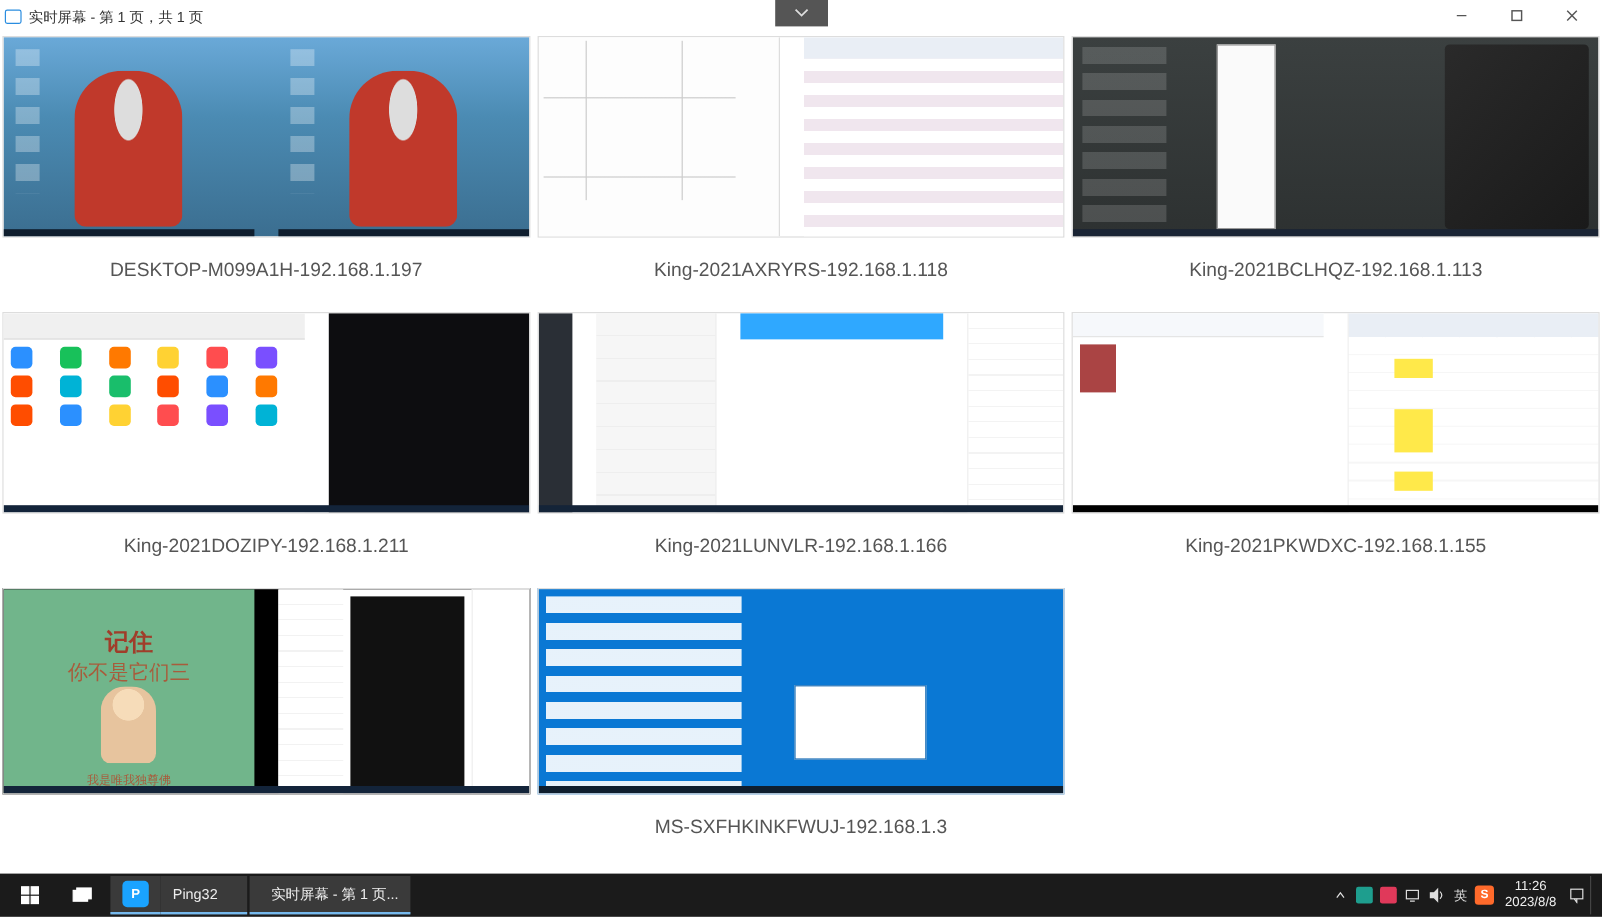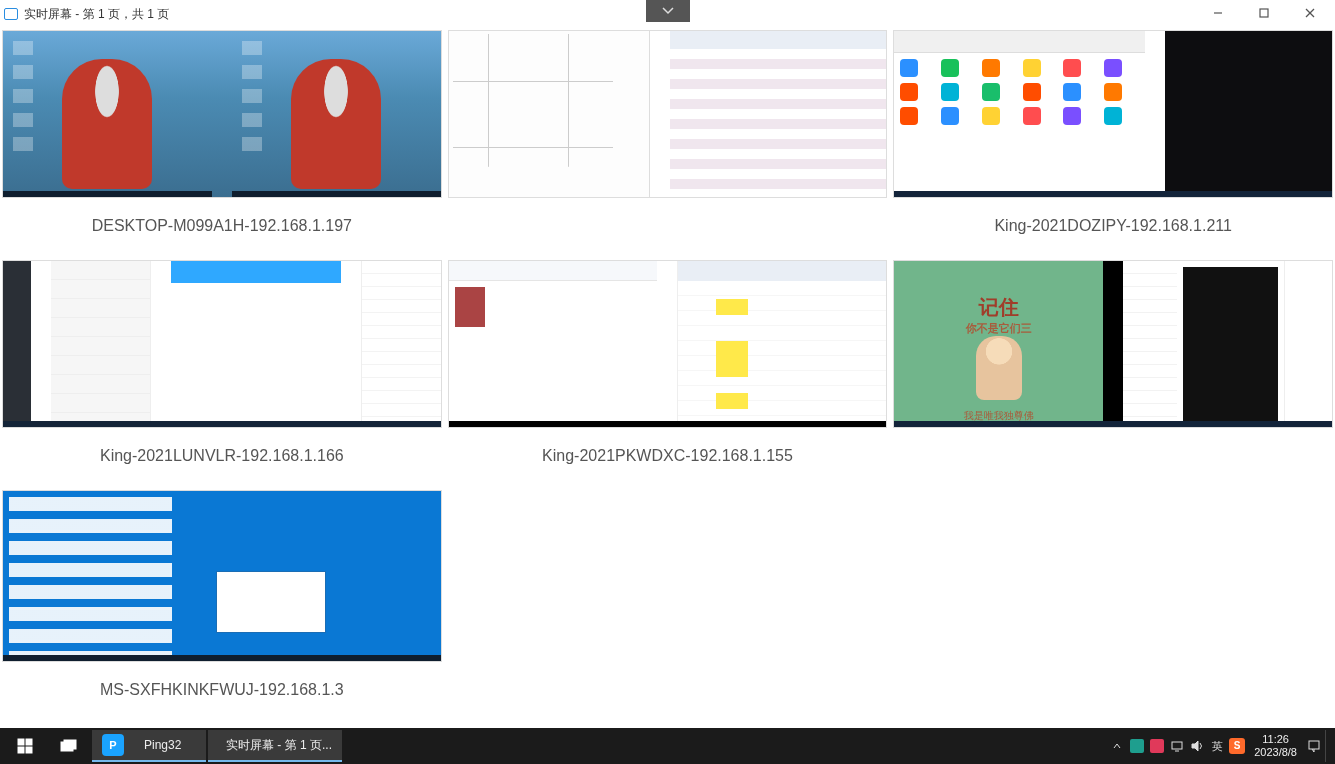--- a/index.html
+++ b/index.html
@@ -160,21 +160,21 @@
     repeating-linear-gradient(90deg,#fff 0 30px,#eee 30px 31px);
     position:relative;}
   .erp-spread .r .sheet .hl{position:absolute;background:#ffe94a;}
   .erp-spread .tb{position:absolute;left:0;right:0;bottom:0;height:6px;background:#000;}
 
   .cartoon-app {
     background:#000; display:flex;
   }
   .cartoon-app .l{flex:0.5;background:#71b58b;display:flex;flex-direction:column;align-items:center;justify-content:center;position:relative;}
   .cartoon-app .l .title-c{color:#a03d2a;font-size:20px;font-weight:bold;margin-top:6px;}
-  .cartoon-app .l .sub-c{color:#a85c3c;font-size:11px;font-weight:bold;}
+  .cartoon-app .l .sub-c{color:#a85c3c;font-size:17px;}
   .cartoon-app .l .monk{width:46px;height:64px;background:radial-gradient(circle at 50% 24%, #f6dcb9 0 24%, transparent 25%),#e7c49e;border-radius:20px 20px 8px 8px;}
   .cartoon-app .l .lbl{position:absolute;bottom:4px;color:#a85c3c;font-size:10px;}
   .cartoon-app .r{flex:0.5;background:#fff;display:flex;}
   .cartoon-app .r .rlist{flex:1;background:repeating-linear-gradient(180deg,#fff 0 12px,#f2f2f2 12px 13px);}
   .cartoon-app .r .rblack{width:95px;background:#111; margin:6px;}
   .cartoon-app .r .rpanel{width:48px;background:#fff;border-left:1px solid #eee;}
   .cartoon-app .tb{position:absolute;left:0;right:0;bottom:0;height:6px;background:#13243a;}
 
   .win10-icons {
     background:#0a78d4; display:flex;
@@ -292,22 +292,32 @@
     </div>
 
     <div class="cell">
       <div class="thumb cad-spread">
         <div class="l"></div>
         <div class="r">
             <div class="rtop"></div>
             <div class="rmain"></div>
           </div>
       </div>
-    </div>
-
+      <div class="label">King-2021AXRYRS-192.168.1.118</div>
+    </div>
+
+    <div class="cell">
+      <div class="thumb dark-desk">
+        <div class="l"></div>
+          <div class="c"></div>
+          <div class="m"></div>
+          <div class="tb"></div>
+      </div>
+      <div class="label">King-2021BCLHQZ-192.168.1.113</div>
+    </div>
 
     <div class="cell">
       <div class="thumb multi-app">
         <div class="l">
           <div class="top"></div>
           <div class="body">
             <div class="app-icon" style="background:#2b90ff"></div>
             <div class="app-icon" style="background:#18c15a"></div>
             <div class="app-icon" style="background:#ff7900"></div>
             <div class="app-icon" style="background:#ffd233"></div>

